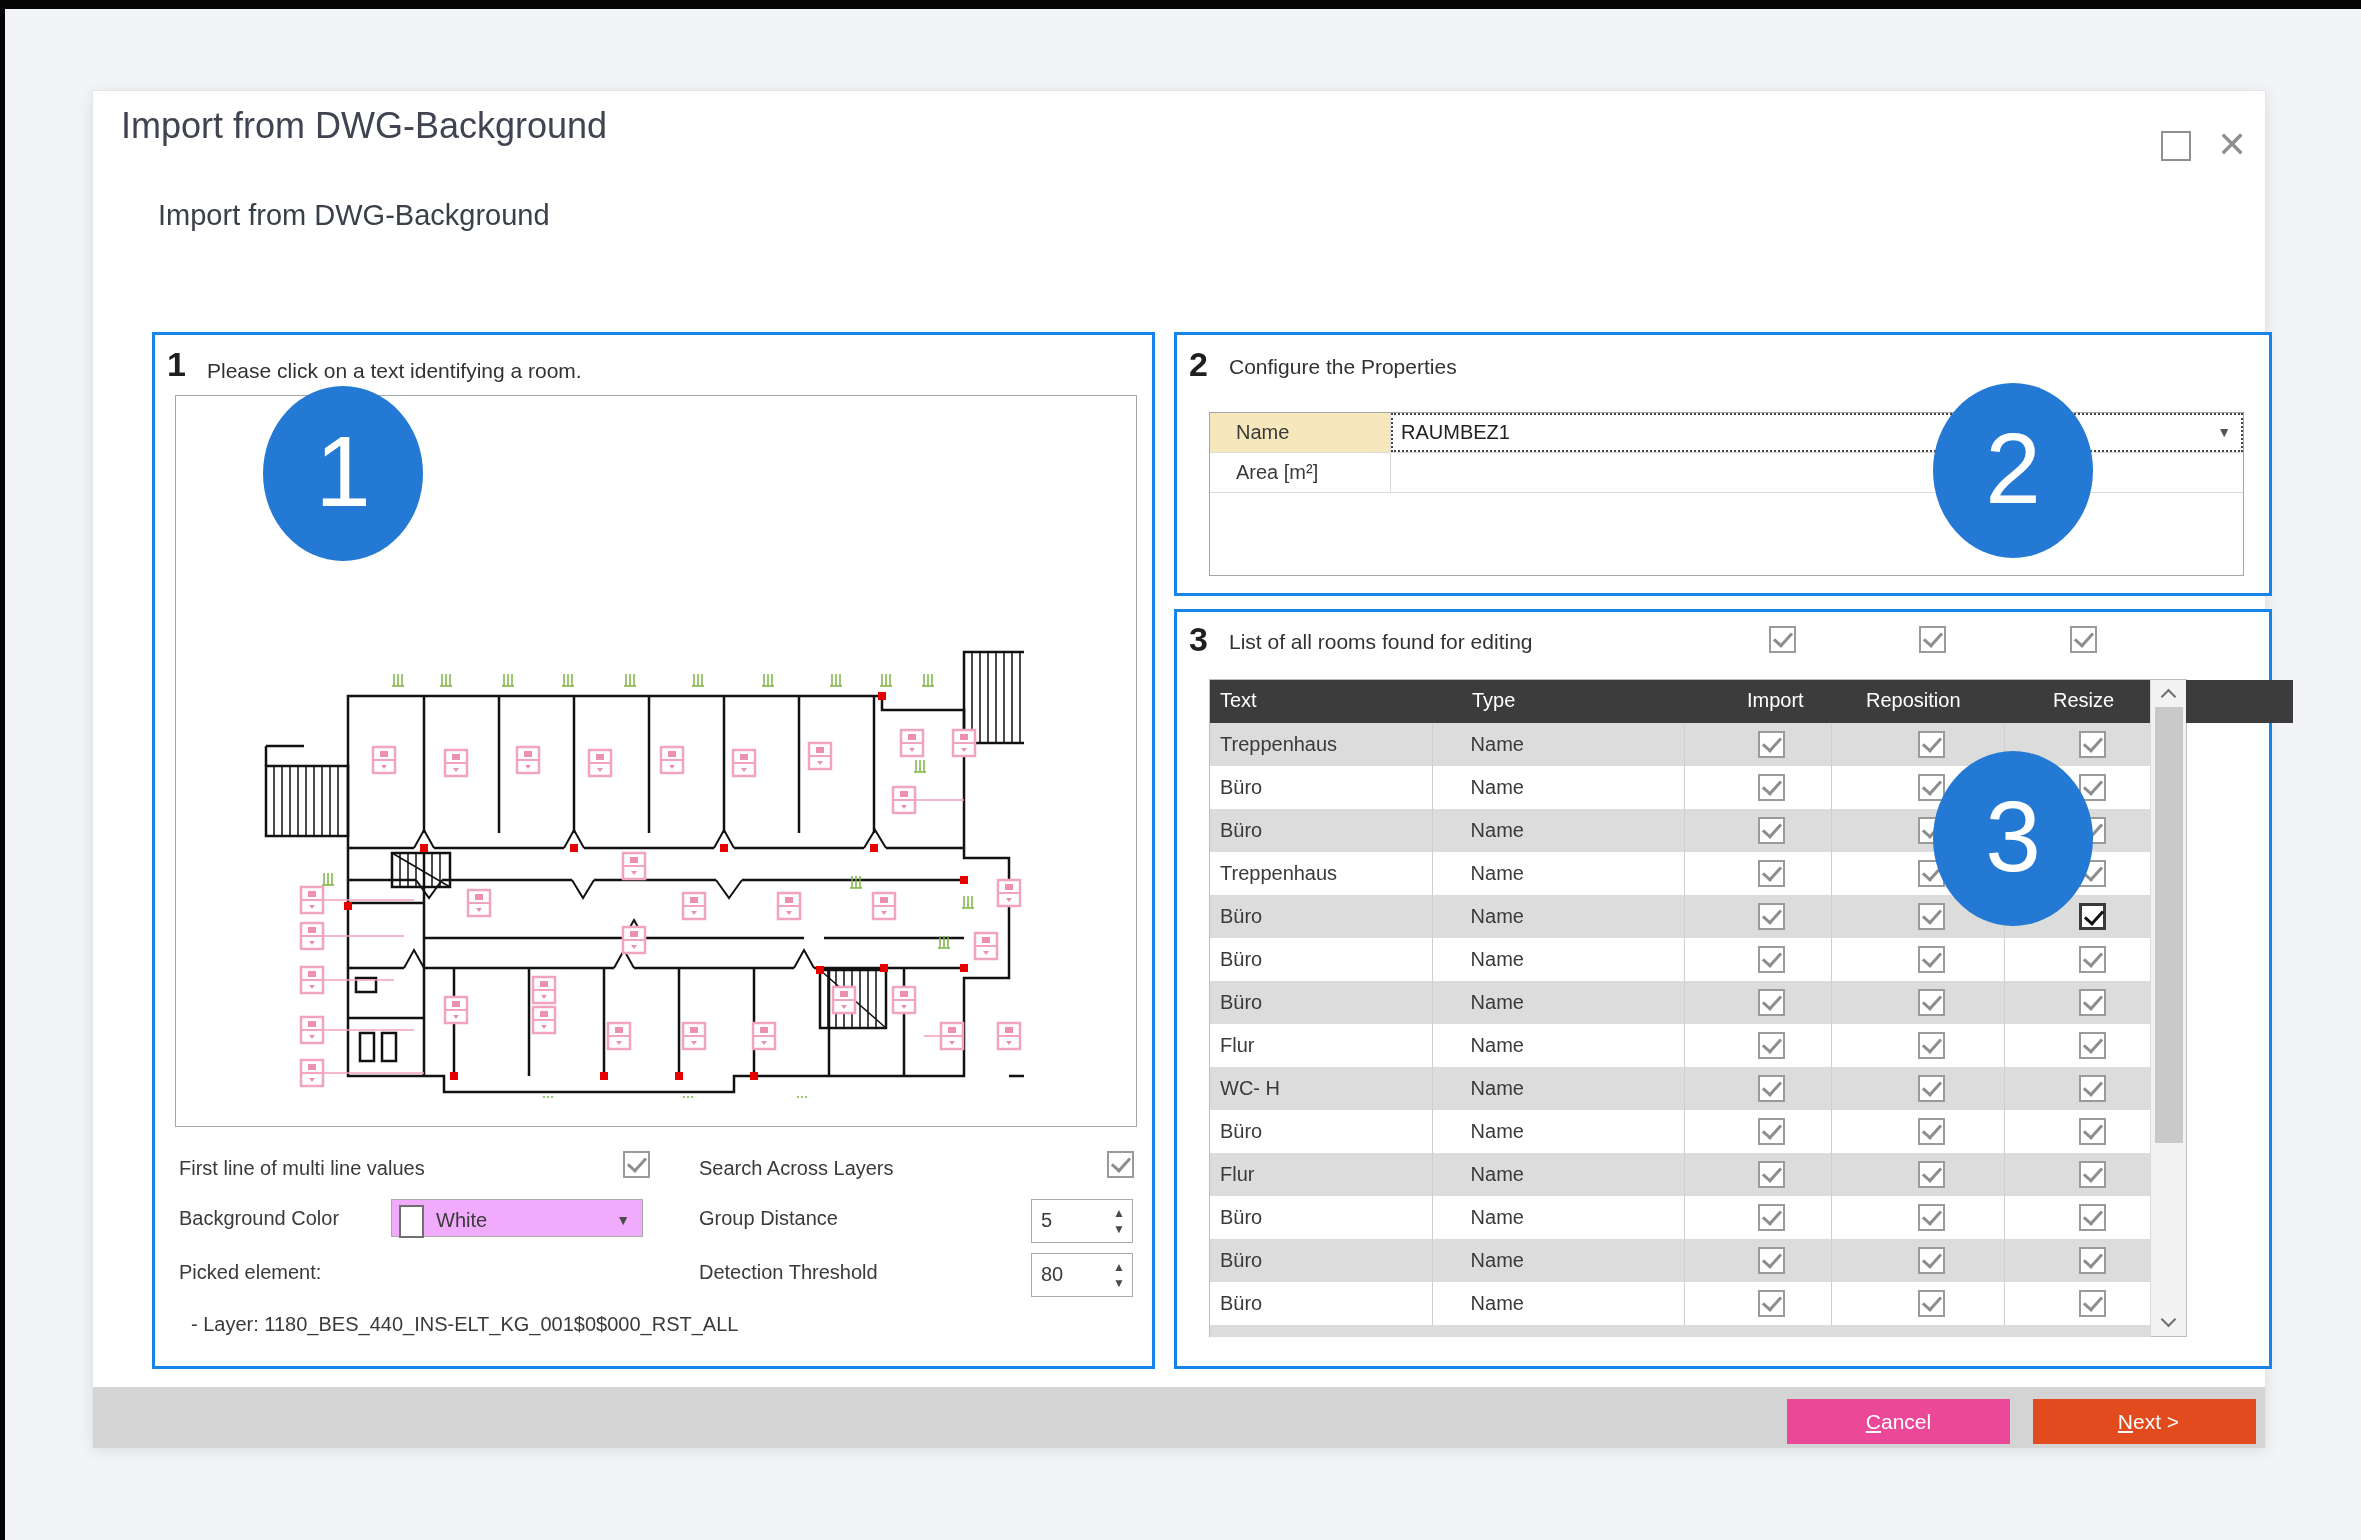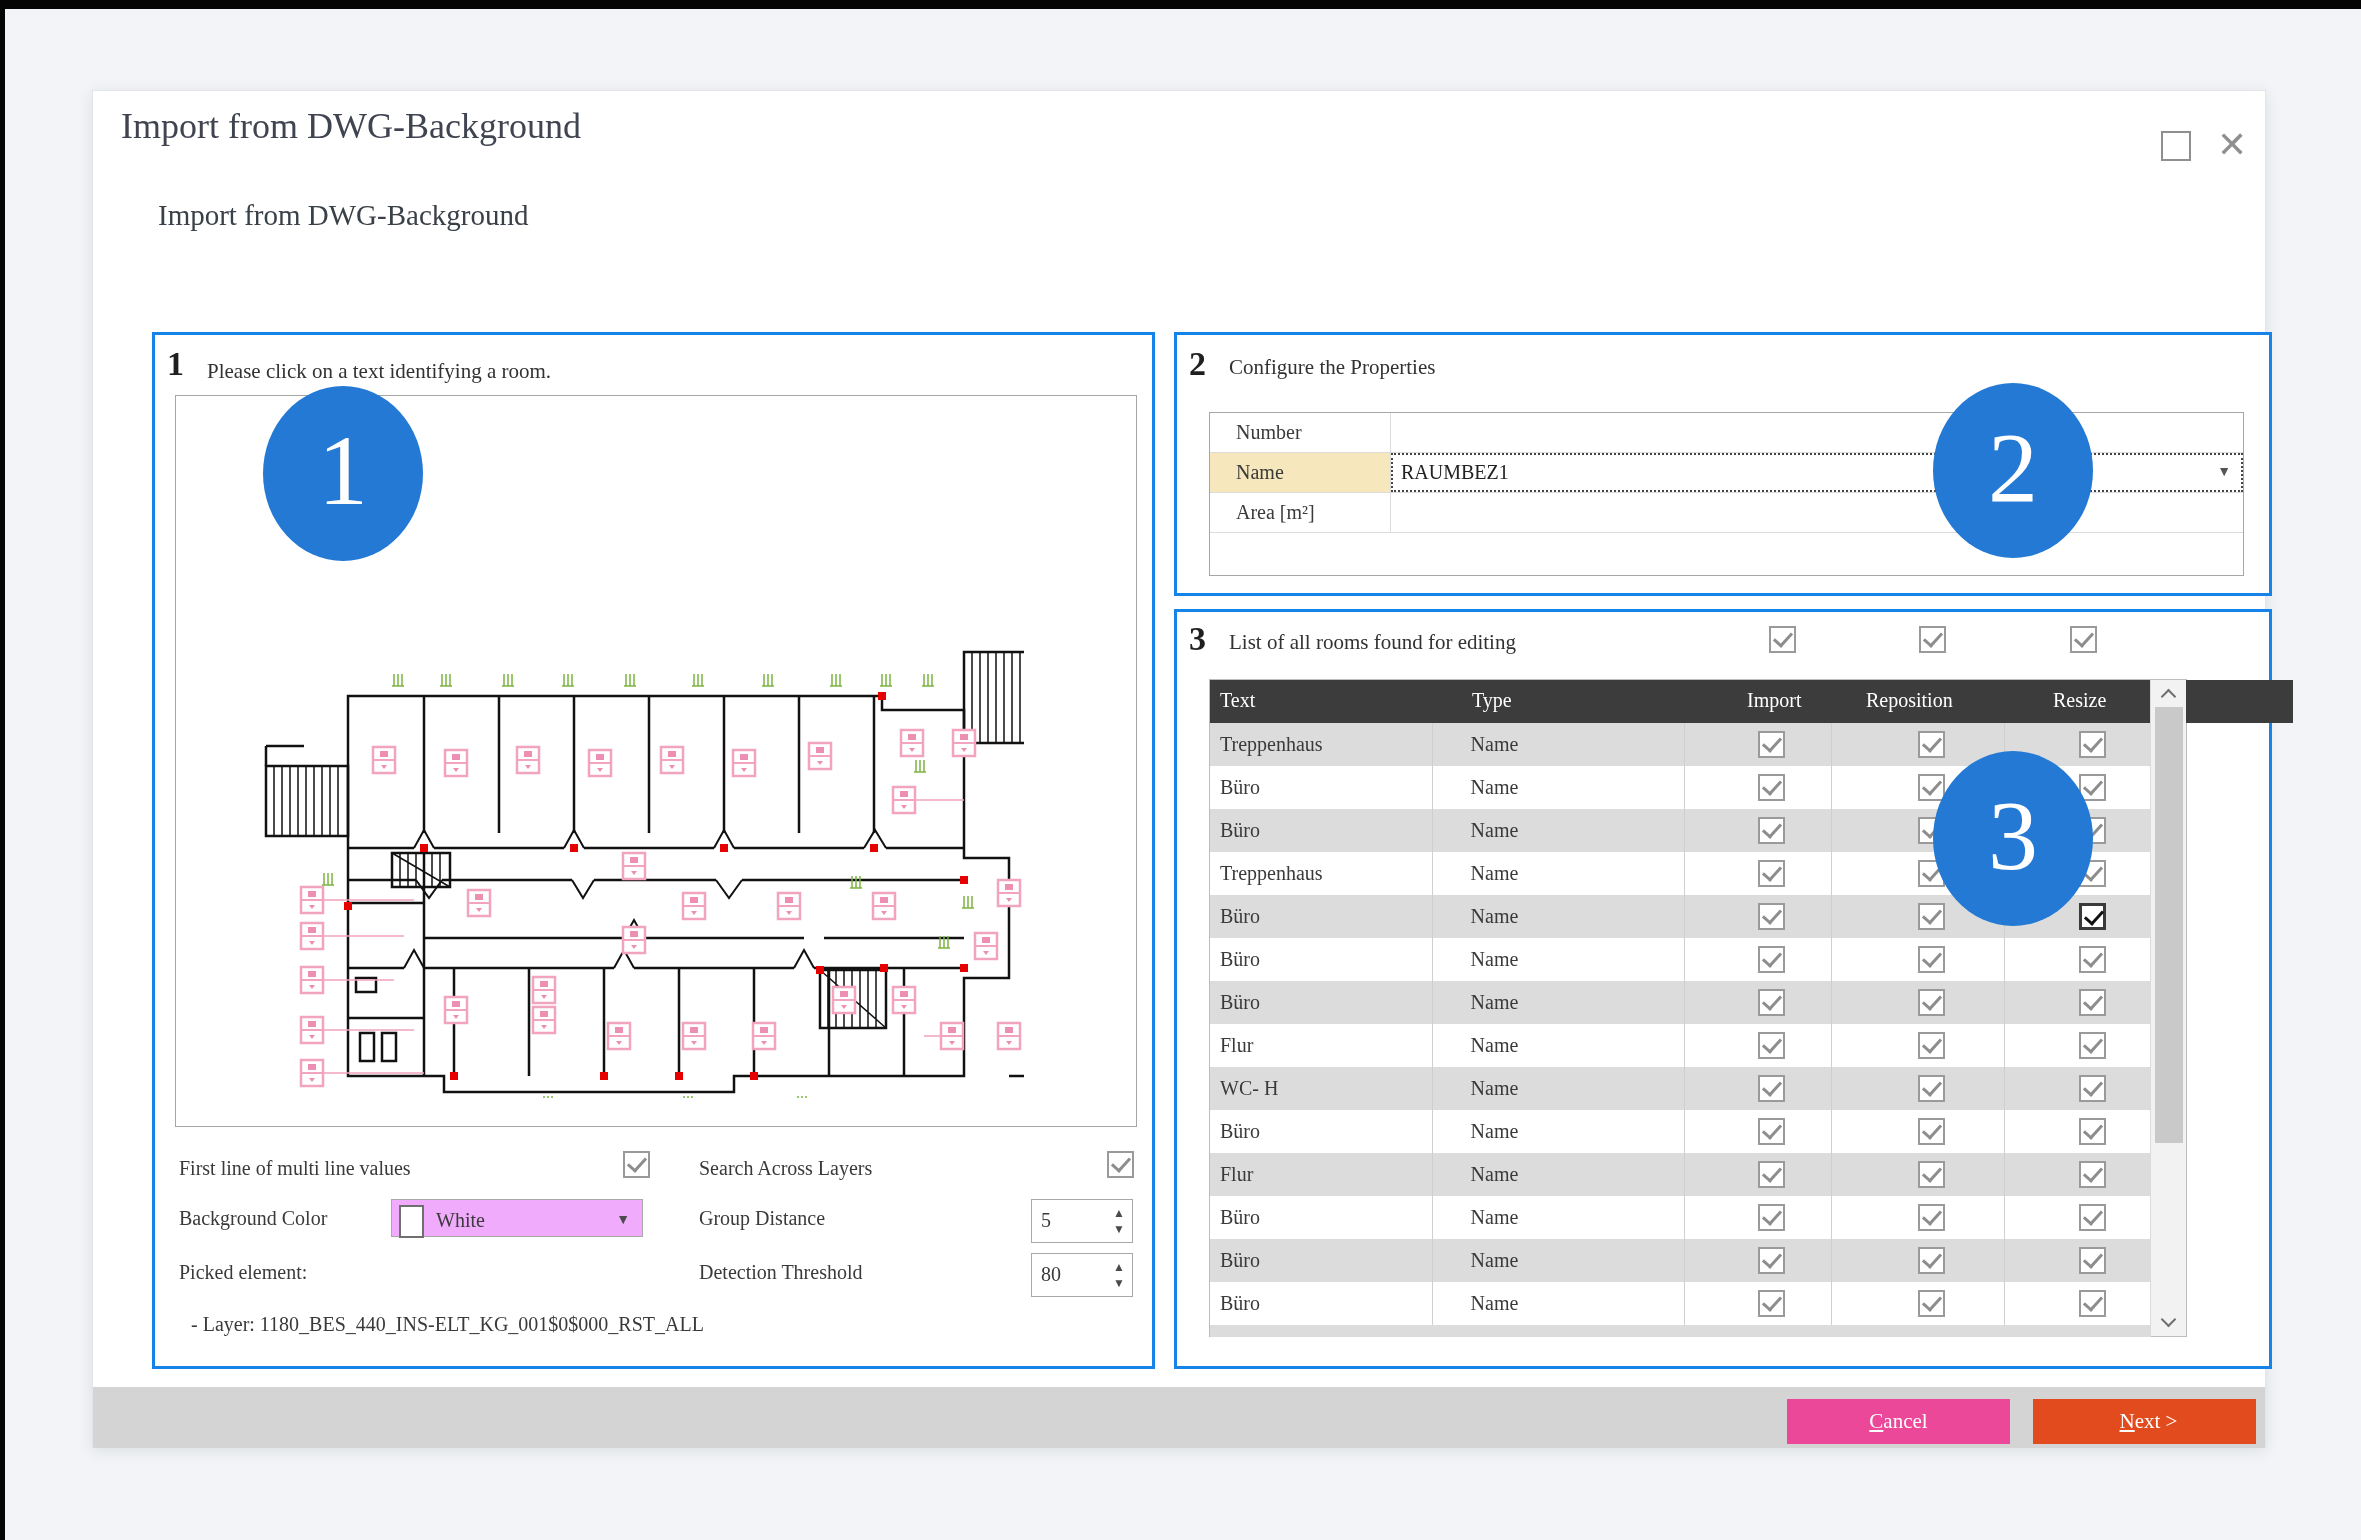--- a/index.html
+++ b/index.html
@@ -3,21 +3,21 @@
 <meta charset="utf-8">
 <style>
   * { margin:0; padding:0; box-sizing:border-box; }
   html,body { width:2361px; height:1540px; overflow:hidden; }
   body { background:#f2f4f7; font-family:"Liberation Sans","DejaVu Sans",sans-serif; color:#3a3a3a; position:relative; }
 
   .edge-top  { position:absolute; left:0; top:0; width:2361px; height:9px; background:#050505; }
   .edge-left { position:absolute; left:0; top:0; width:5px; height:1540px; background:#050505; }
 
   .dialog { position:absolute; left:92px; top:90px; width:2174px; height:1358px; background:#ffffff;
-            border:1px solid #e3e5e8; box-shadow:0 3px 14px rgba(40,50,60,.10);font-family:Liberation Serif, serif; }
+            border:1px solid #e3e5e8; box-shadow:0 3px 14px rgba(40,50,60,.10); }
 
   .win-title { position:absolute; left:28px; top:14px; font-size:36px; color:#3f4450; }
   .win-max   { position:absolute; left:2068px; top:40px; width:30px; height:30px; border:2px solid #8f8f8f; background:#fff; }
   .win-close { position:absolute; left:2124px; top:32px; font-size:36px; color:#8f8f8f; line-height:44px; }
 
   .hdr-title { position:absolute; left:65px; top:108px; font-size:29px; color:#3a4048; }
   .hdr-sub   { position:absolute; left:65px; top:158px; font-size:20px; color:#464d54; }
 
   .sec { position:absolute; border:3px solid #1583e8; background:#fff; }
   #sec1 { left:59px;  top:241px; width:1003px; height:1037px; }
@@ -285,24 +285,20 @@
 
     <div class="layer-info">- Layer: 1180_BES_440_INS-ELT_KG_001$0$000_RST_ALL</div>
   </div>
 
   <div class="sec" id="sec2">
     <div class="step-num" style="left:12px;top:10px;">2</div>
     <div class="step-label" style="left:52px;top:20px;">Configure the Properties</div>
 
     <div class="pgrid">
       <div class="pg-row">
-        <div class="pg-label">Number</div>
-        <div class="pg-value"></div>
-      </div>
-      <div class="pg-row">
         <div class="pg-label hl">Name</div>
         <div class="pg-value focus">
           <span>RAUMBEZ1</span>
           <span class="dd-arrow">▼</span>
         </div>
       </div>
       <div class="pg-row">
         <div class="pg-label">Area [m²]</div>
         <div class="pg-value"></div>
       </div>

